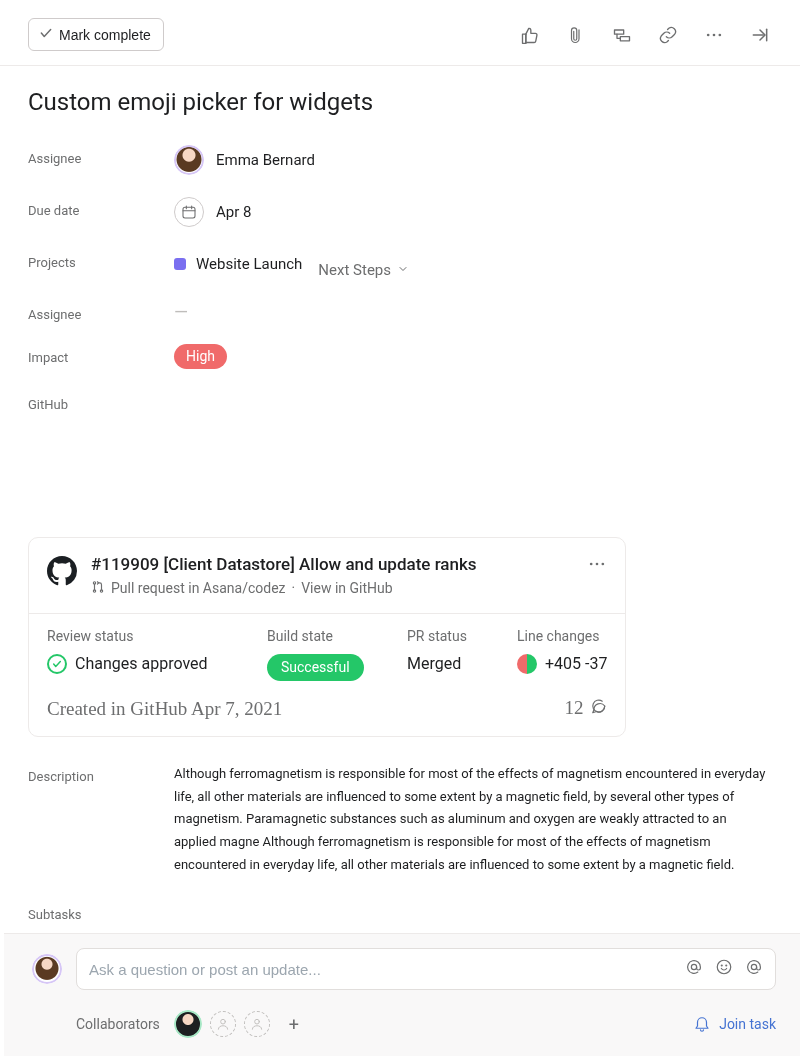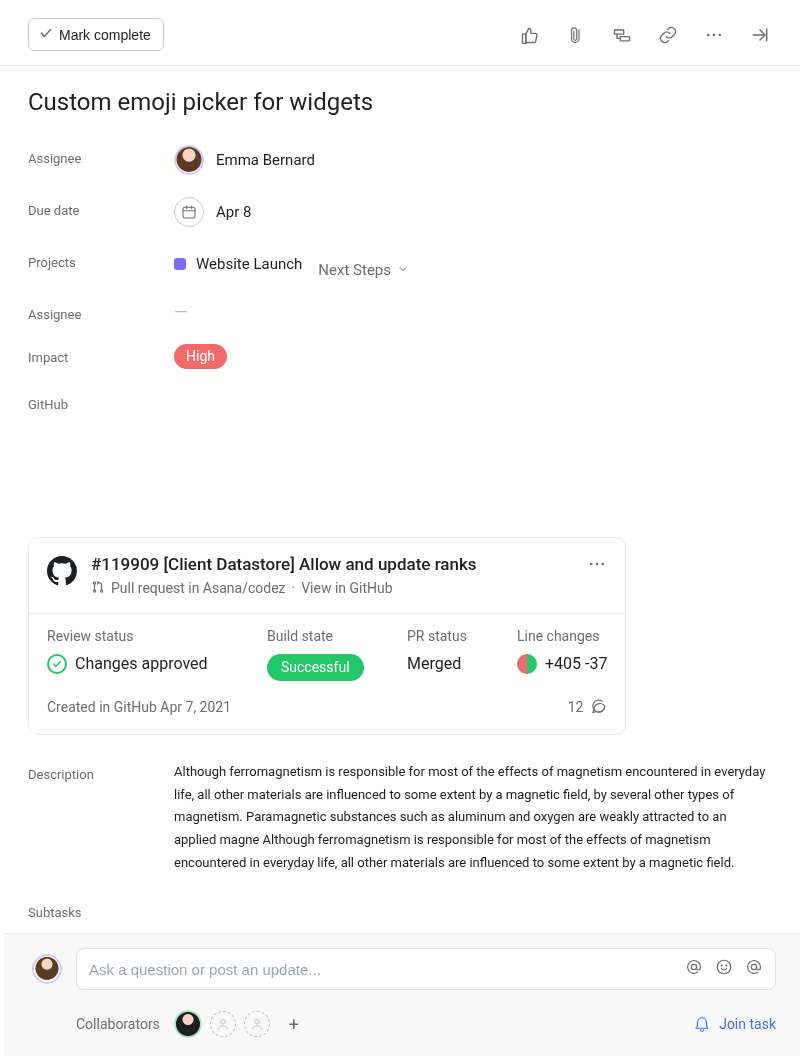--- a/index.html
+++ b/index.html
@@ -175,23 +175,23 @@
     display: inline-block;
     background: #24c768; color: #fff;
     font-size: 14px; line-height: 1;
     padding: 6px 14px 7px; border-radius: 999px;
   }
   .lines-badge {
     width: 20px; height: 20px; border-radius: 50%;
     background: linear-gradient(90deg, #f06a6a 0 50%, #24c768 50% 100%);
   }
   .gh-foot {
-    display: flex; align-items: center;
+    display: flex; align-items: flex-end;
     padding: 16px 18px 16px 18px;
-    color: #6d6e6f; font-size: 14px;
+    color: #6d6e6f; font-size: 19px; font-family: Liberation Serif, serif;
   }
   .gh-comments {
     margin-left: auto;
     display: flex; align-items: center; gap: 6px;
   }
 
   
   .desc {
     font-size: 13px;
     line-height: 1.75;

